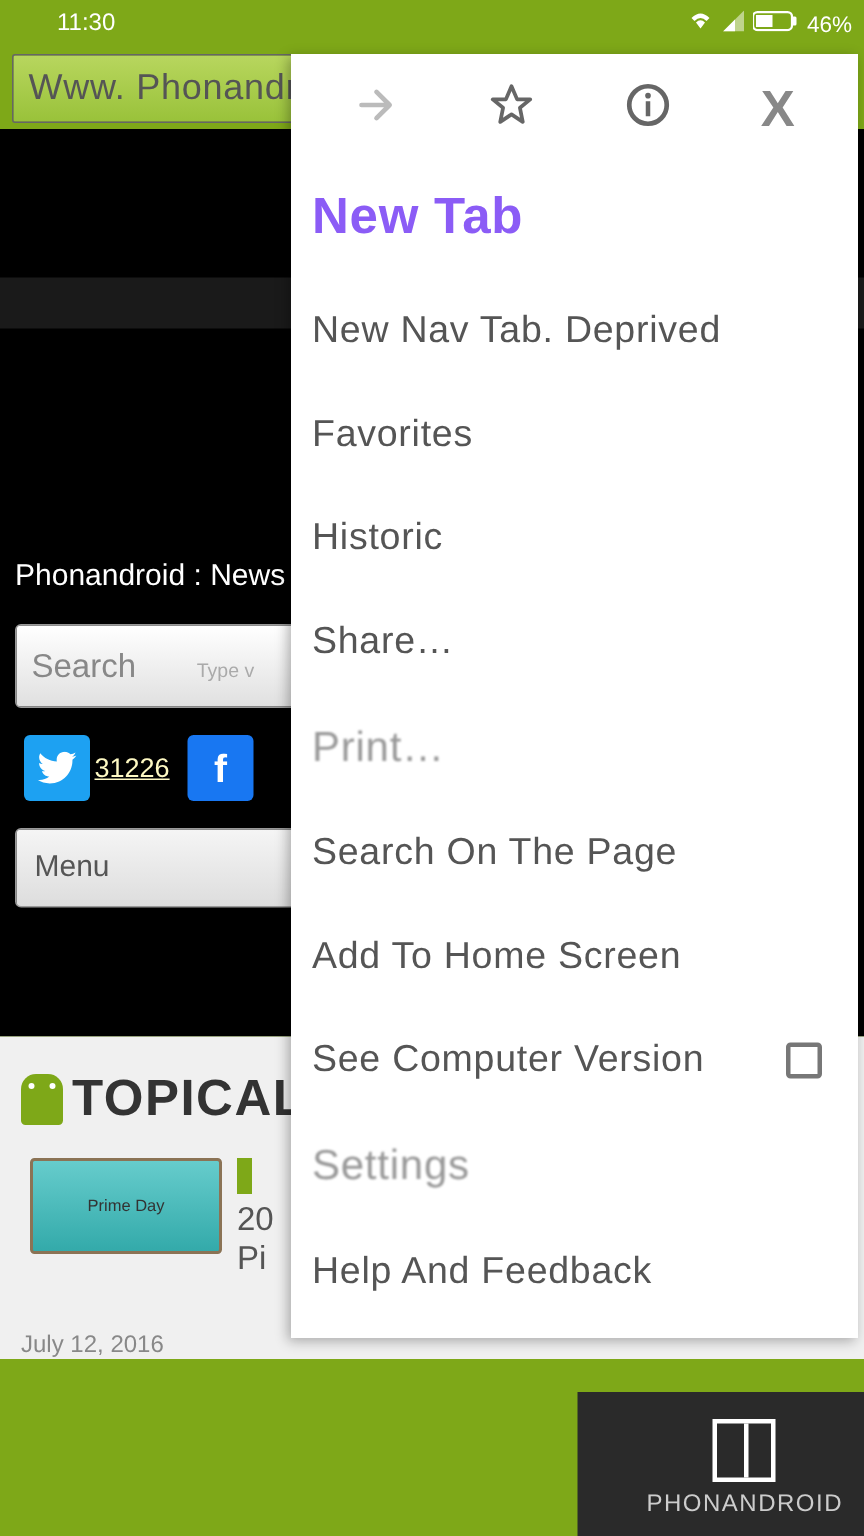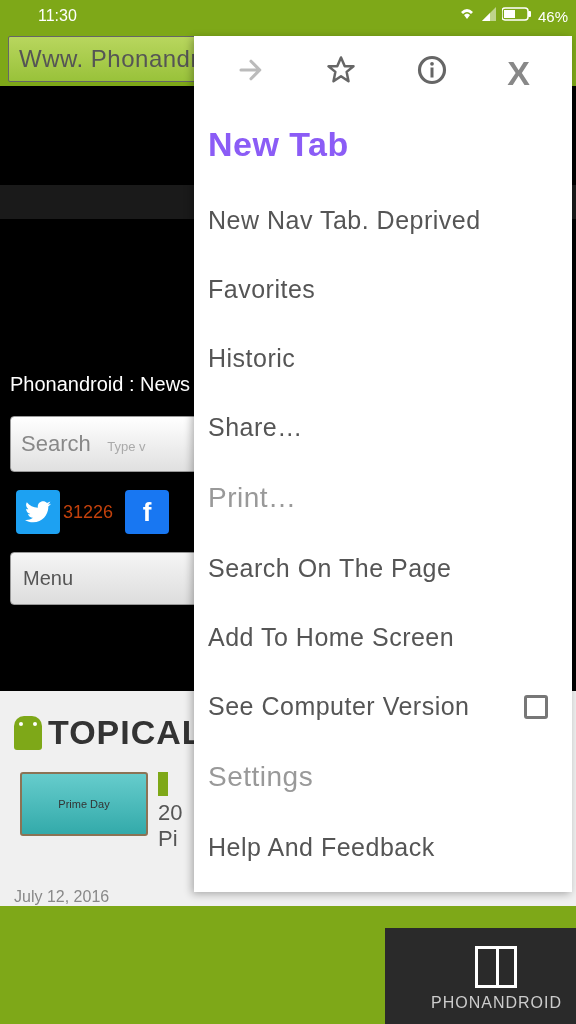--- a/index.html
+++ b/index.html
@@ -16,27 +16,27 @@
     .title-section { padding: 10px; color: #fff; text-align: center; }
     .title-line1 { font-size: 22px; color: #eee; }
     .title-line2 { font-size: 24px; color: #fff; }
     .title-line3 { font-size: 20px; color: #ddd; margin-top: 2px; }
     
     .bar-dark { background: #1a1a1a; color: #ccc; padding: 8px 12px; font-size: 16px; text-align: right; }
     
     .section-mid { padding: 14px 10px; color: #fff; font-size: 20px; }
     .search-box { margin: 6px 10px; padding: 14px 10px; background: linear-gradient(#fff, #e0e0e0); border: 1px solid #999; border-radius: 4px; }
     .search-label { color: #888; font-size: 22px; }
-    .search-placeholder { color: #aaa; font-size: 13px; margin-left: 12px; text-align: right; }
+    .search-placeholder { color: #aaa; font-size: 13px; margin-left: 36px; text-align: right; }
     
     .social-row { display: flex; align-items: center; gap: 12px; padding: 12px 16px; }
     .social-item { display: flex; align-items: center; gap: 3px; }
     .twitter-icon { width: 44px; height: 44px; background: #1da1f2; display: flex; align-items: center; justify-content: center; color: #fff; font-size: 24px; border-radius: 4px; }
     .fb-icon { width: 44px; height: 44px; background: #1877f2; display: flex; align-items: center; justify-content: center; color: #fff; font-size: 26px; font-weight: bold; border-radius: 4px; }
-    .social-count { color: #c2410c; font-size: 18px; }
+    .social-count { color: #fef9c3; font-size: 18px; text-decoration: underline; }
     
     .menu-bar { margin: 6px 10px; padding: 14px 12px; background: linear-gradient(#f5f5f5, #ddd); border: 1px solid #999; border-radius: 4px; color: #555; font-size: 20px; }
     
     .bottom-white { background: #f0f0f0; padding: 22px 14px 0 14px; }
     .topical-header { display: flex; align-items: center; gap: 6px; }
     .android-icon { width: 28px; height: 34px; background: #7ea818; border-radius: 10px 10px 3px 3px; position: relative; }
     .android-icon::before { content: ''; position: absolute; top: 6px; left: 5px; width: 4px; height: 4px; border-radius: 50%; background: #fff; box-shadow: 14px 0 0 #fff; }
     .topical-text { color: #333; font-size: 34px; font-weight: bold; letter-spacing: 1px; }
     
     .card { margin-top: 14px; padding: 6px; display: flex; gap: 10px; }

